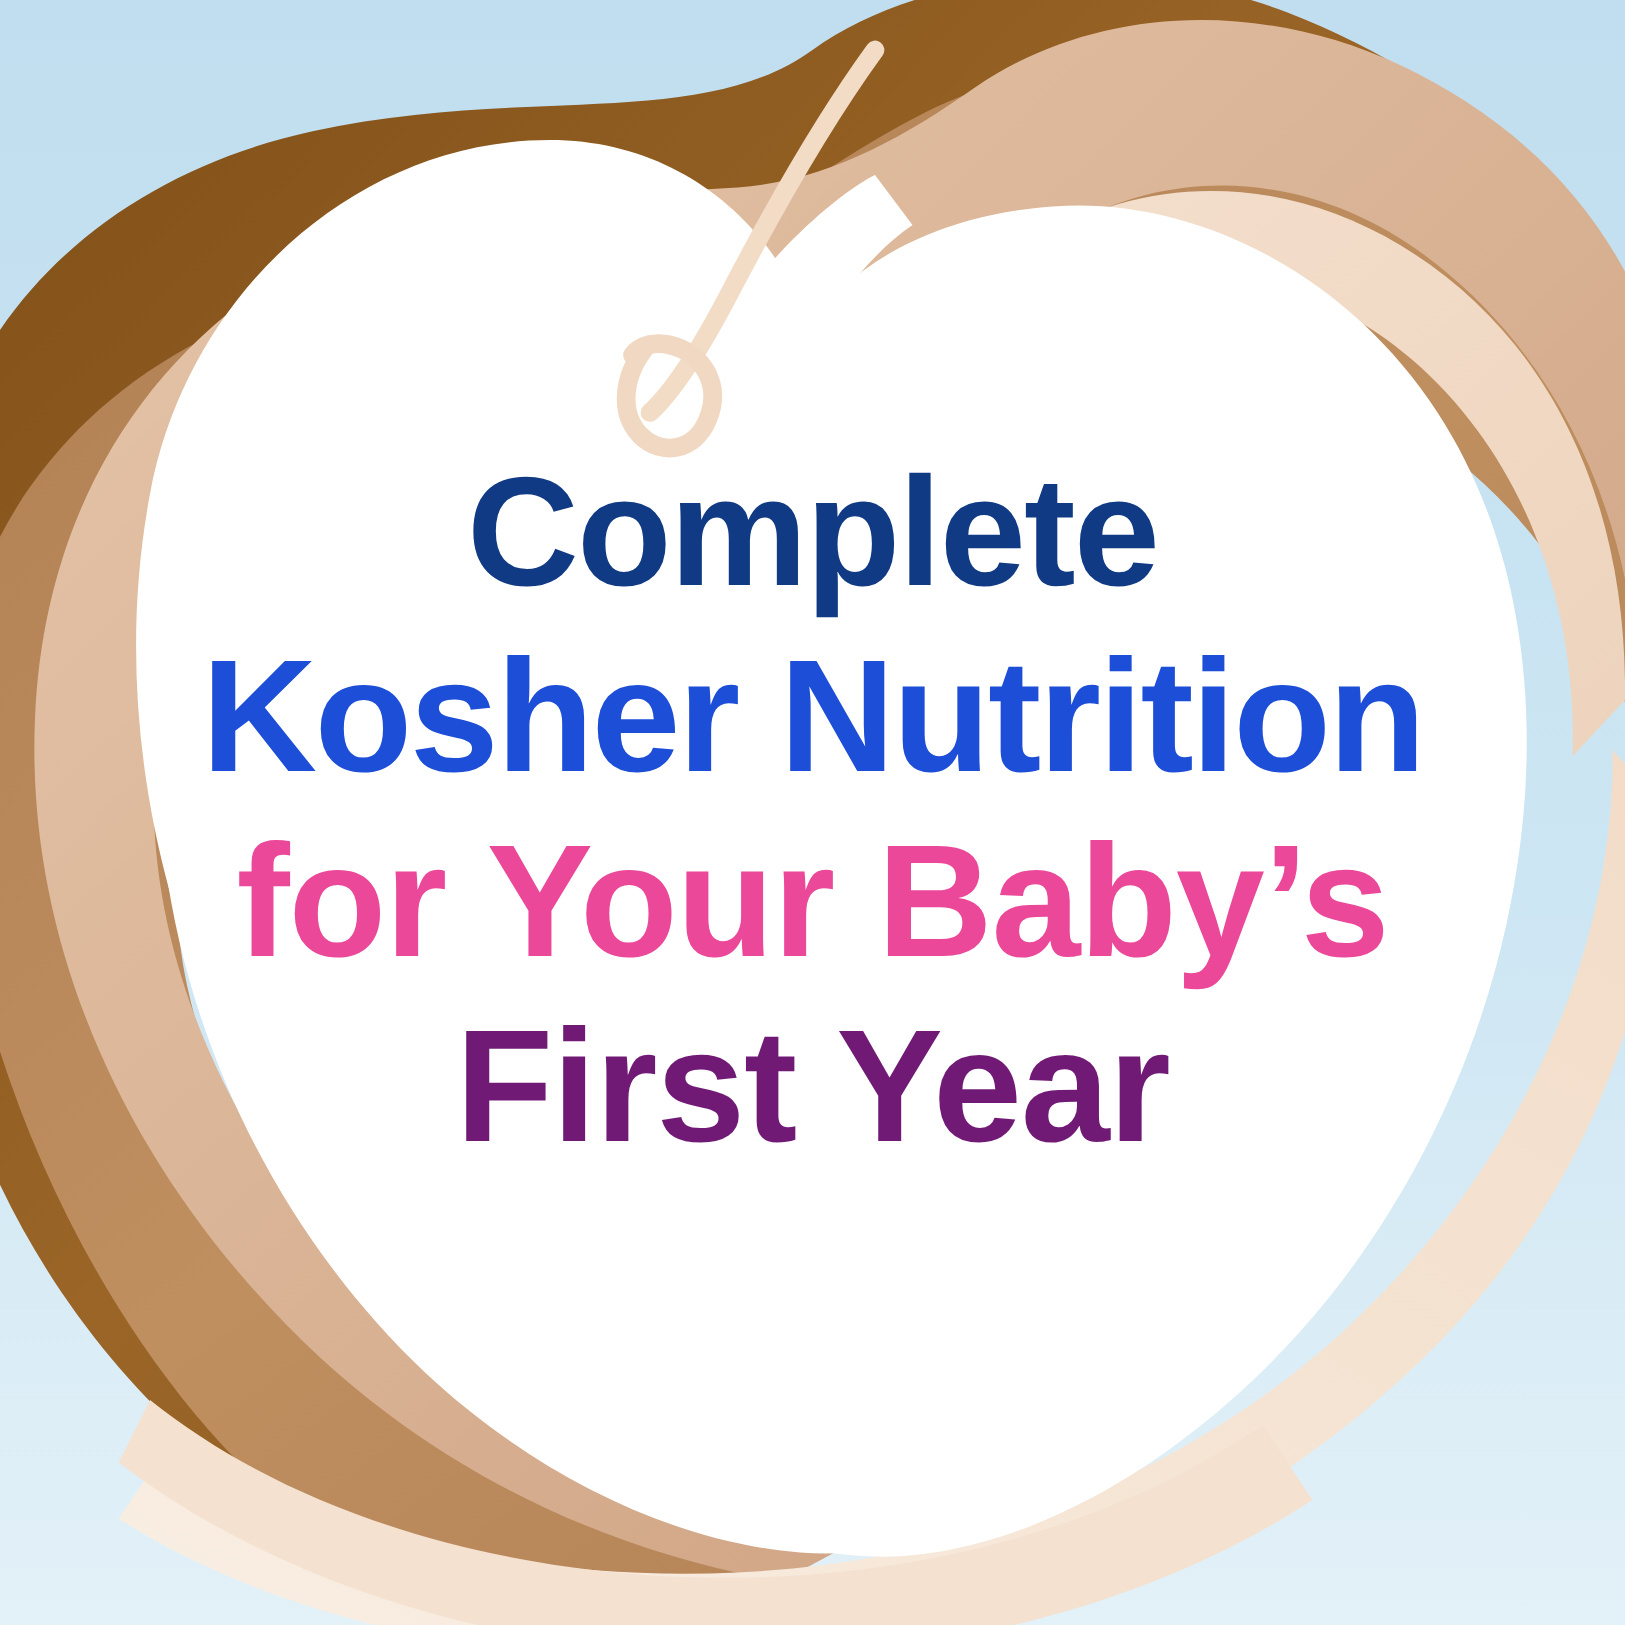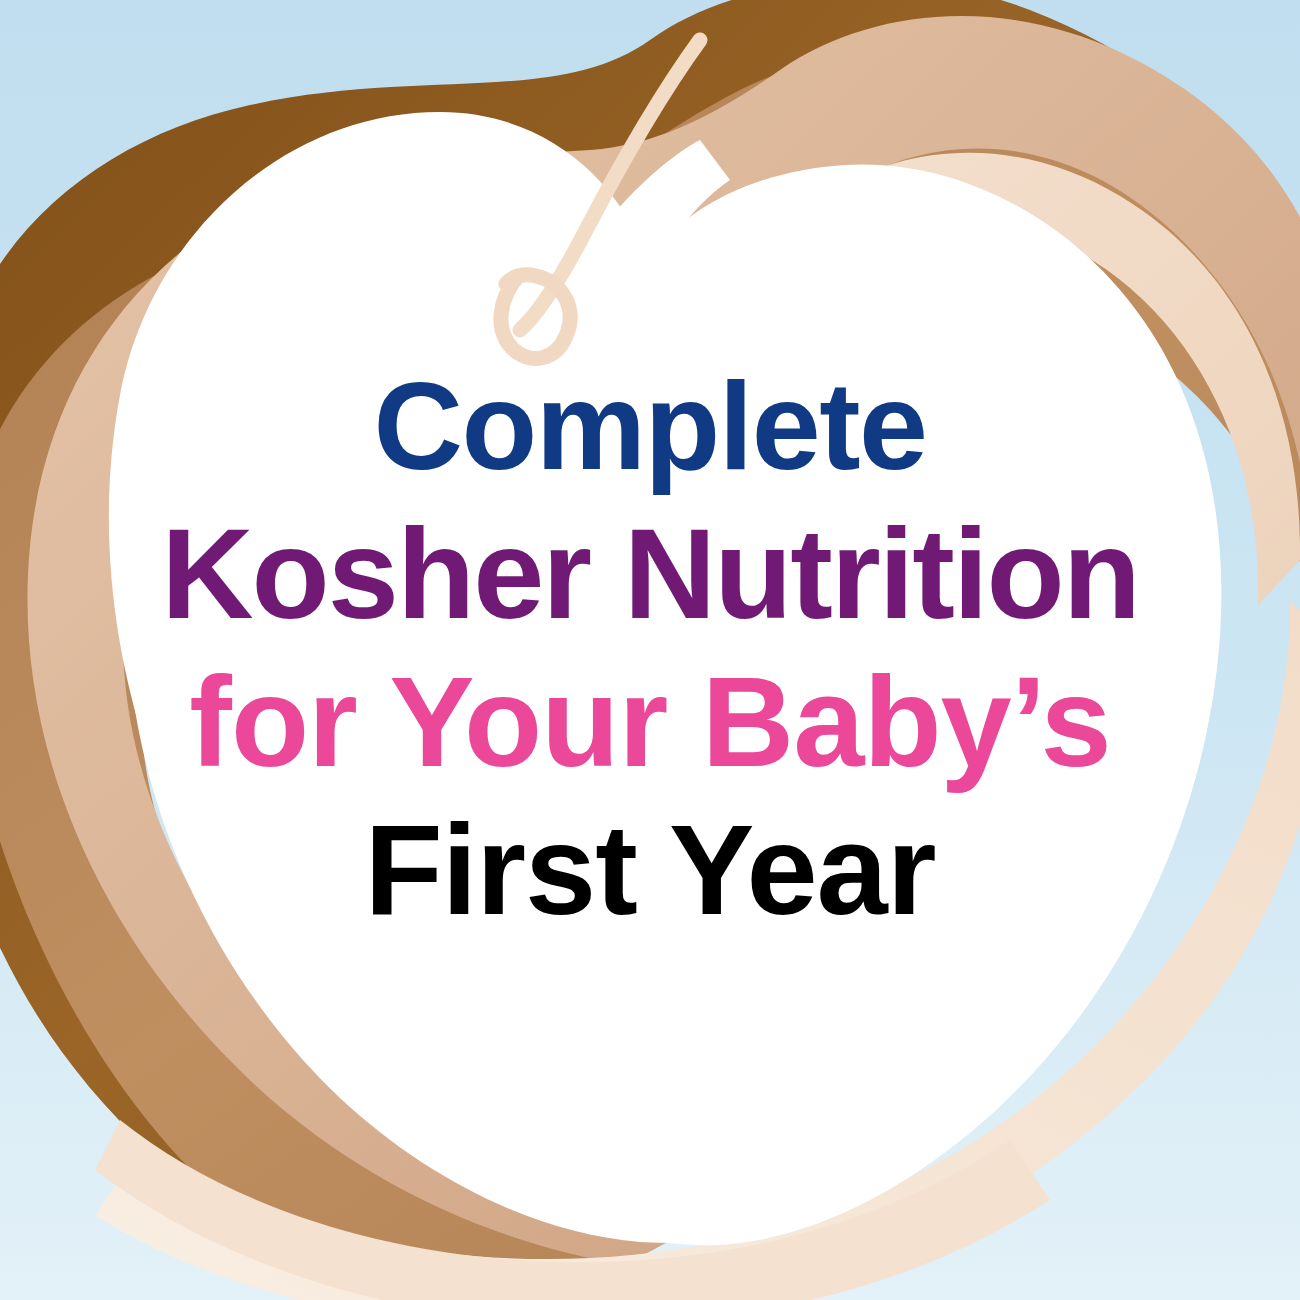--- a/index.html
+++ b/index.html
@@ -237,18 +237,18 @@
       <path fill="#FFFFFF" d="M 600,230
                C 640,180 680,150 700,140
                L 730,180
                C 700,200 668,240 648,276
                C 636,252 620,238 600,230 Z"></path>
     </g>
   </svg>
 
   <div id="headline-block">
     <span class="headline-line line-1" style="color: rgb(17, 58, 132);">Complete</span>
-    <span class="headline-line line-2" style="color: #701a75;">Kosher Nutrition</span>
+    <span class="headline-line line-2" style="color: #1d4ed8;">Kosher Nutrition</span>
     <span class="headline-line line-3" style="color: #ec4899;">for Your Baby’s</span>
-    <span class="headline-line line-4" style="color: #000000;">First Year</span>
+    <span class="headline-line line-4" style="color: #701a75;">First Year</span>
   </div>
 
 </div>
 
 </body></html>

